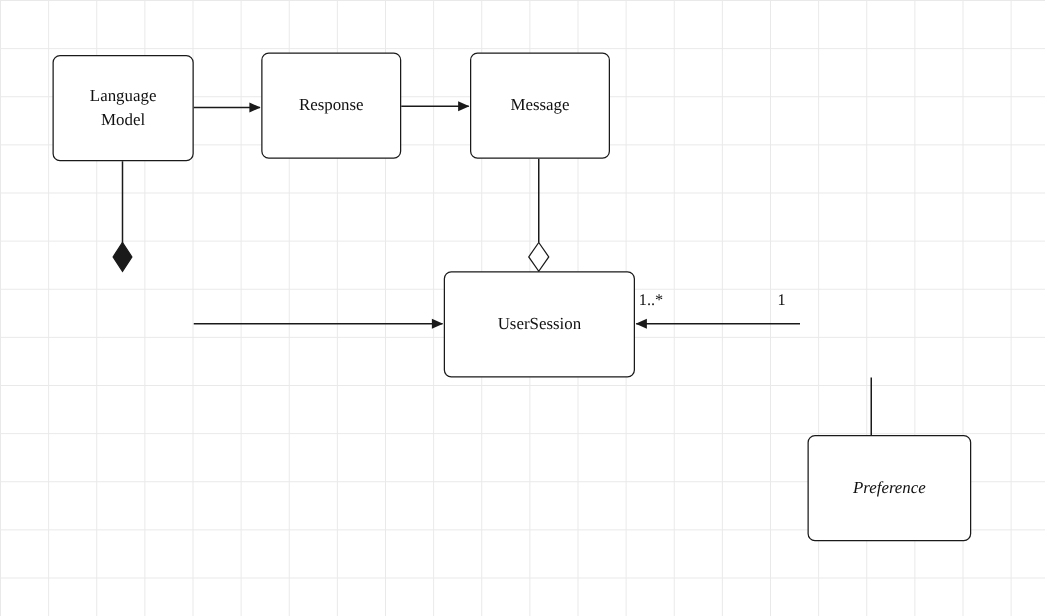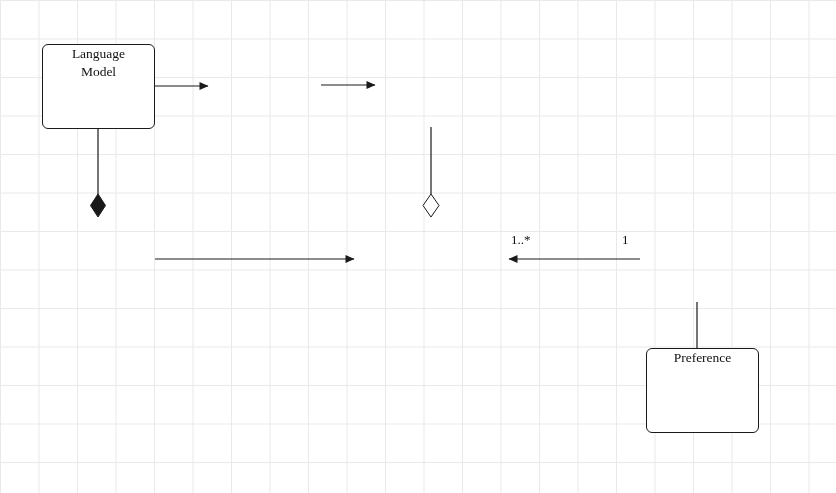--- a/index.html
+++ b/index.html
@@ -16,21 +16,21 @@
     font-family: "Liberation Serif", serif;
     color: #111111;
   }
   .node {
     position: absolute;
     box-sizing: border-box;
     background: #ffffff;
     border: 1px solid #1a1a1a;
     border-radius: 6px;
     display: flex;
-    align-items: flex-start;
+    align-items: center;
     justify-content: center;
     text-align: center;
     font-size: 13.5px;
     line-height: 1.35;
   }
   .node .label { display: inline-block; }
   .node .label.narrow { max-width: 80px; }
   .connectors {
     position: absolute;
     left: 0; top: 0;
@@ -71,26 +71,35 @@
 
     <line x1="640" y1="259" x2="509" y2="259" stroke="#1a1a1a" stroke-width="1.2" marker-end="url(#arrowhead)"></line>
 
     <line x1="697" y1="302" x2="697" y2="348" stroke="#1a1a1a" stroke-width="1.2"></line>
   </svg>
 
   <div class="node" style="left:42px; top:44px; width:113px; height:85px;">
     <span class="label narrow">Language Model</span>
   </div>
 
+  <div class="node" style="left:209px; top:42px; width:112px; height:85px;">
+    <span class="label">Response</span>
+  </div>
+
+  <div class="node" style="left:376px; top:42px; width:112px; height:85px;">
+    <span class="label">Message</span>
+  </div>
 
 
+  <div class="node" style="left:355px; top:217px; width:153px; height:85px;">
+    <span class="label">UserSession</span>
+  </div>
 
 
-
-  <div class="node" style="left:646px; top:348px; width:113px; height:85px;">
+  <div class="node" style="left:646px; top:348px; width:131px; height:85px;font-style:italic;">
     <span class="label">Preference</span>
   </div>
 
   <div class="edge-label" style="left:511px; top:232px;">1..*</div>
 
   <div class="edge-label" style="left:622px; top:232px;">1</div>
 
 </div>
 
 </body></html>

